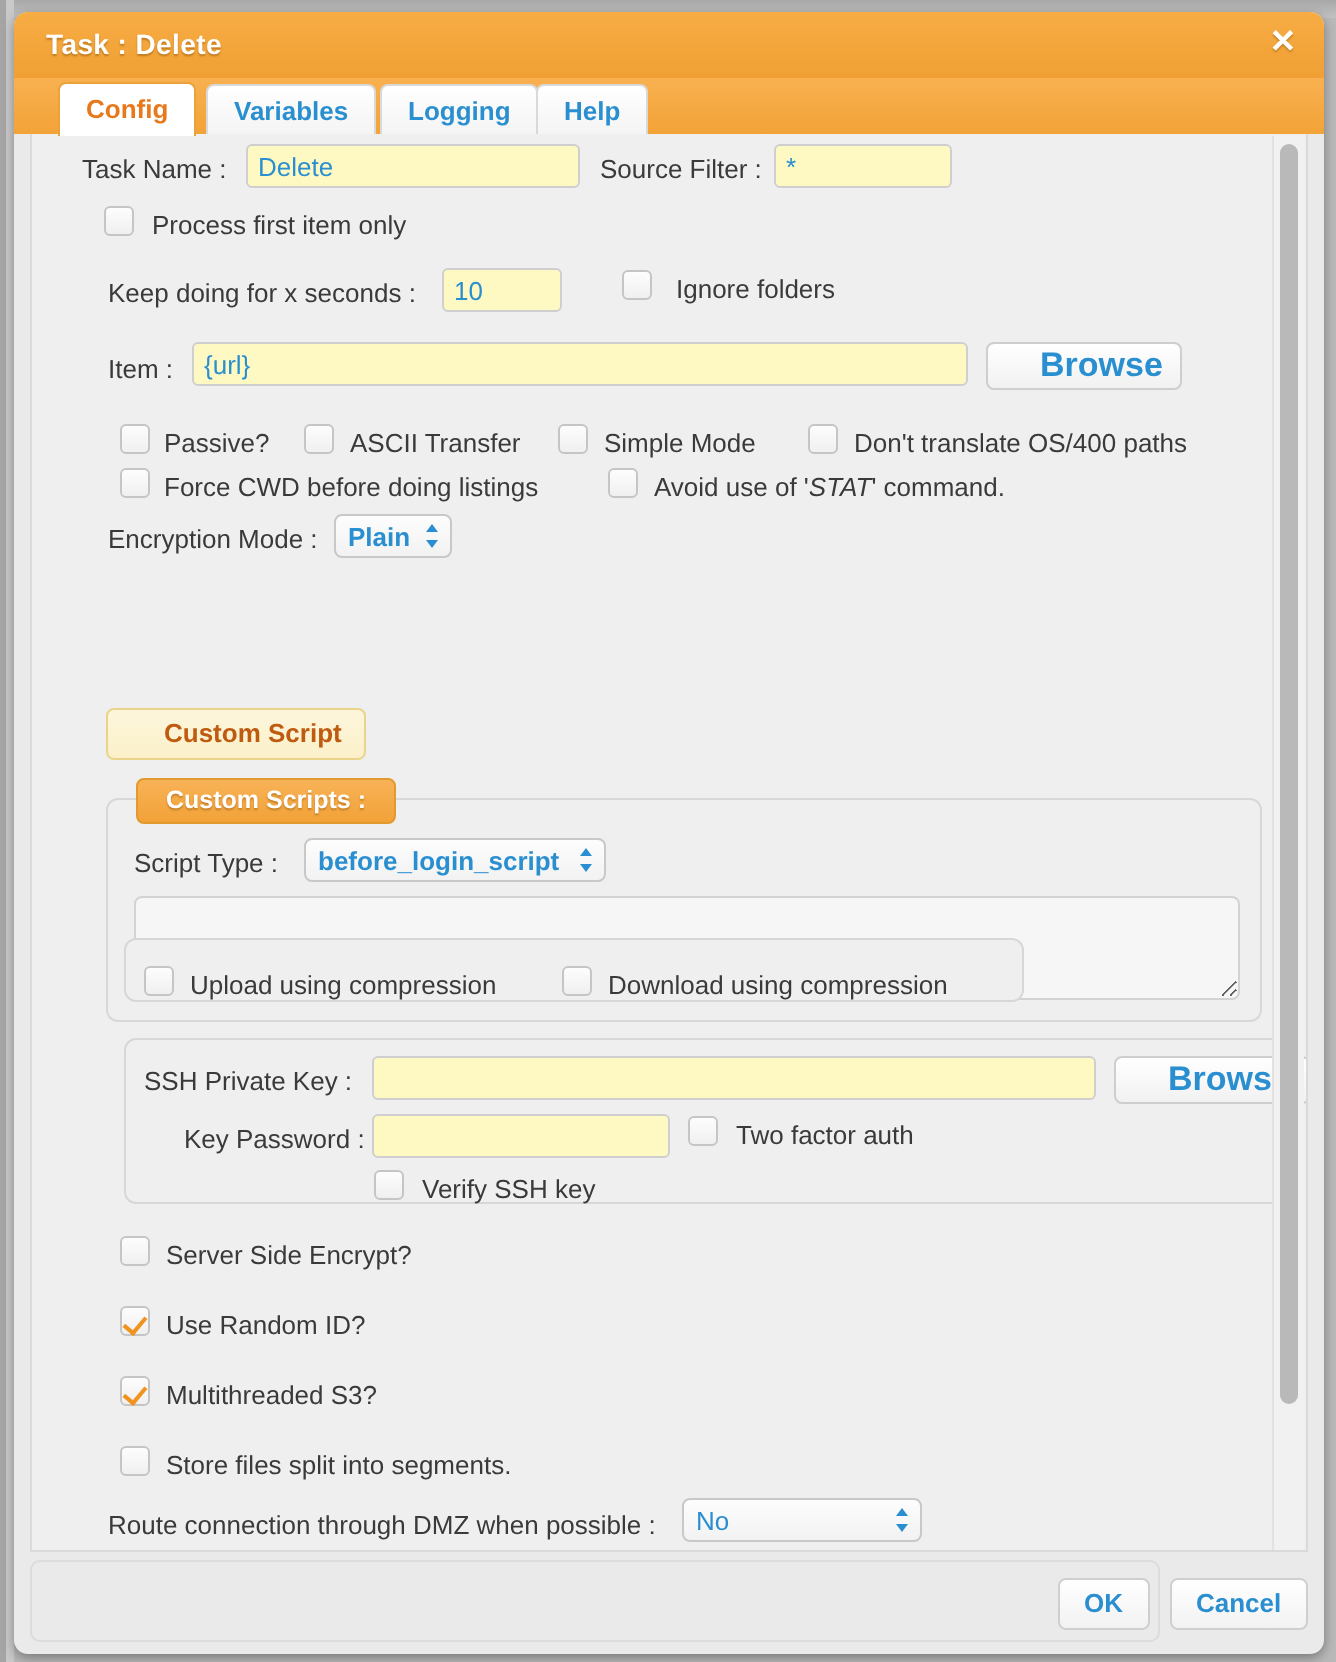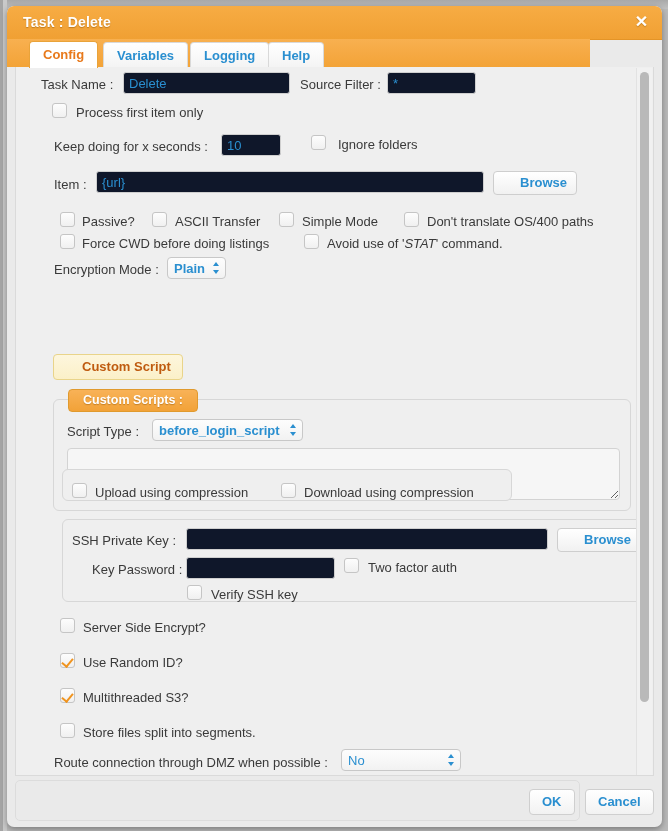--- a/index.html
+++ b/index.html
@@ -76,21 +76,21 @@
     line-height: 17px;
     text-align: center;
     cursor: pointer;
     text-shadow: 0 1px 1px rgba(150,90,10,.5);
   }
 
   
   #tabstrip {
     position: absolute;
     left: 0; top: 33px;
-    width: 583px; height: 28px;
+    width: 655px; height: 28px;
     background: linear-gradient(#f8b050, #f3a337);
   }
   .tab {
     position: absolute;
     top: 3px;
     height: 25px;
     line-height: 25px;
     padding: 0 13px;
     background: linear-gradient(#ffffff, #f4f4f4);
     border: 1px solid #d9d9d9;
@@ -146,21 +146,21 @@
     width: 9px; height: 630px;
     background: #b9b9b9;
     border-radius: 5px;
   }
   .lbl {
     color: #3a3a3a;
     font-size: 13px;
     white-space: nowrap;
   }
   .txt {
-    background: #0f172a;
+    background: #fef9c3;
     border: 1px solid #cfcfcf;
     border-radius: 3px;
     height: 22px;
     box-sizing: border-box;
     font-family: "Liberation Sans", sans-serif;
     font-size: 13px;
     color: #2a8fd0;
     padding: 0 5px;
     outline: none;
   }
@@ -218,21 +218,21 @@
 
   
   .btn-browse {
     position: absolute;
     height: 24px;
     background: linear-gradient(#ffffff,#f1f1f1);
     border: 1px solid #cecece;
     border-radius: 4px;
     box-sizing: border-box;
     color: #2a8fd0;
-    font-size: 13px;
+    font-size: 17px;
     font-weight: bold;
     cursor: pointer;
     padding: 0 9px 0 26px;
     line-height: 22px;
     white-space: nowrap;
   }
 
   
   #btn-custom-script {
     position: absolute;

